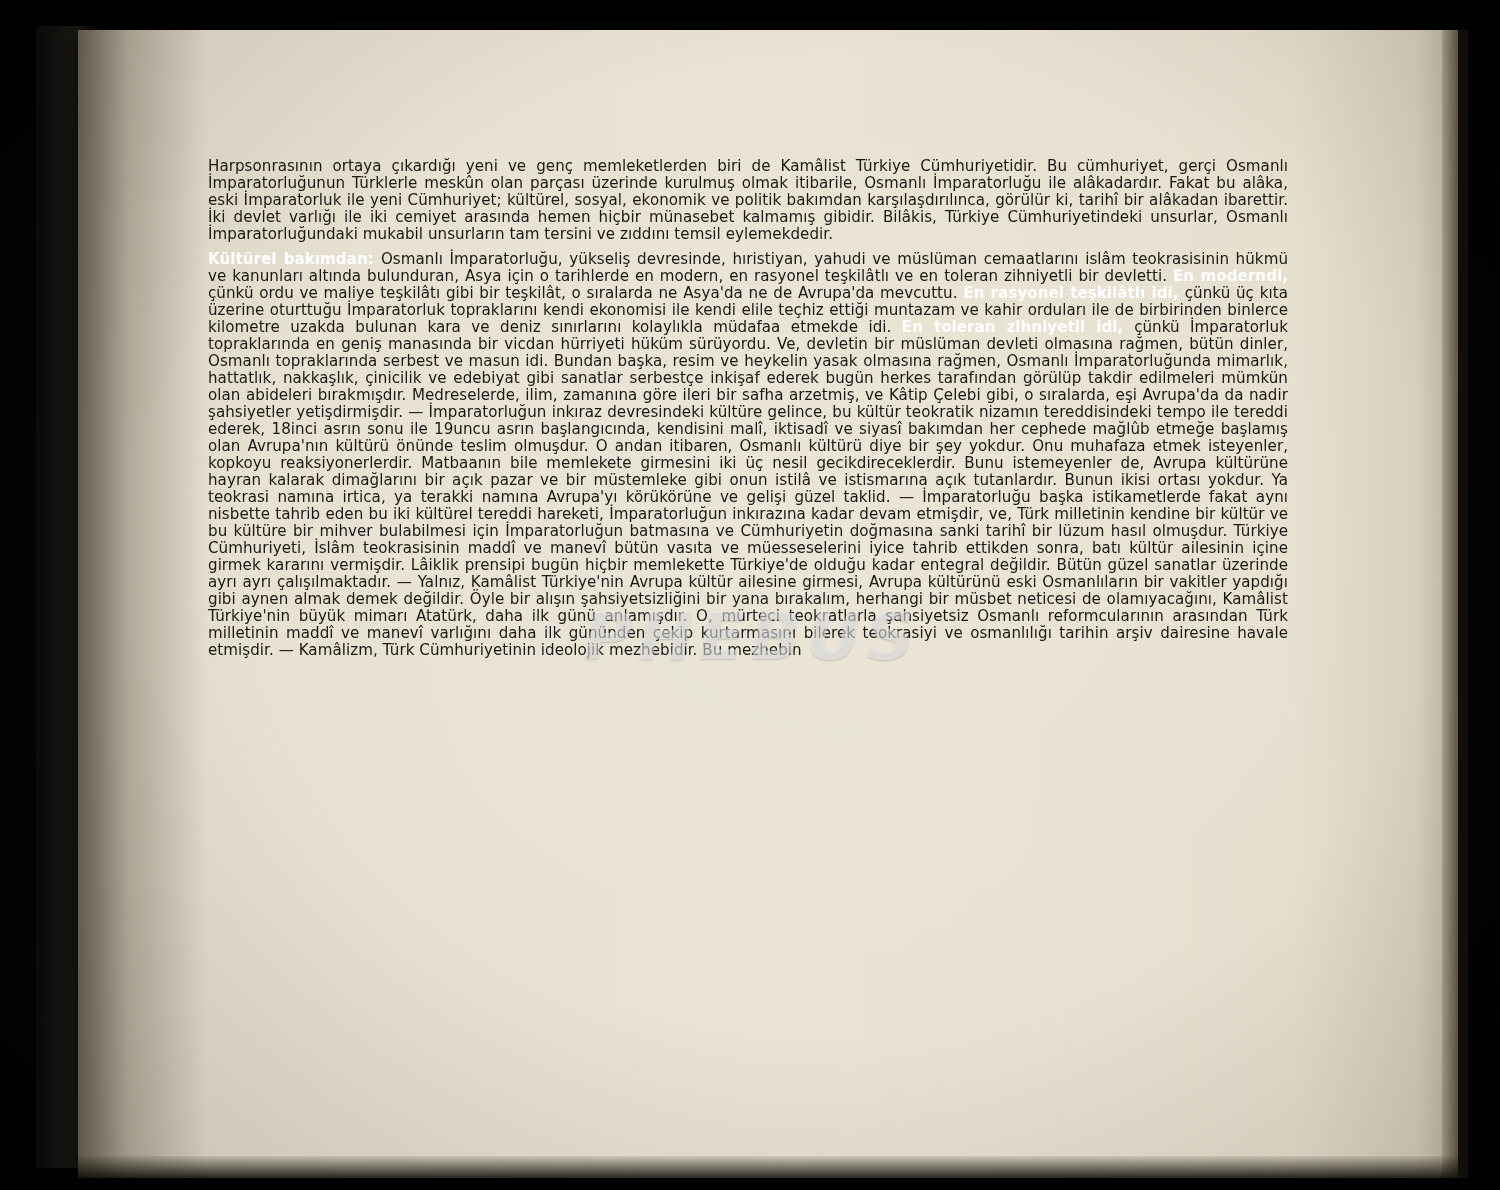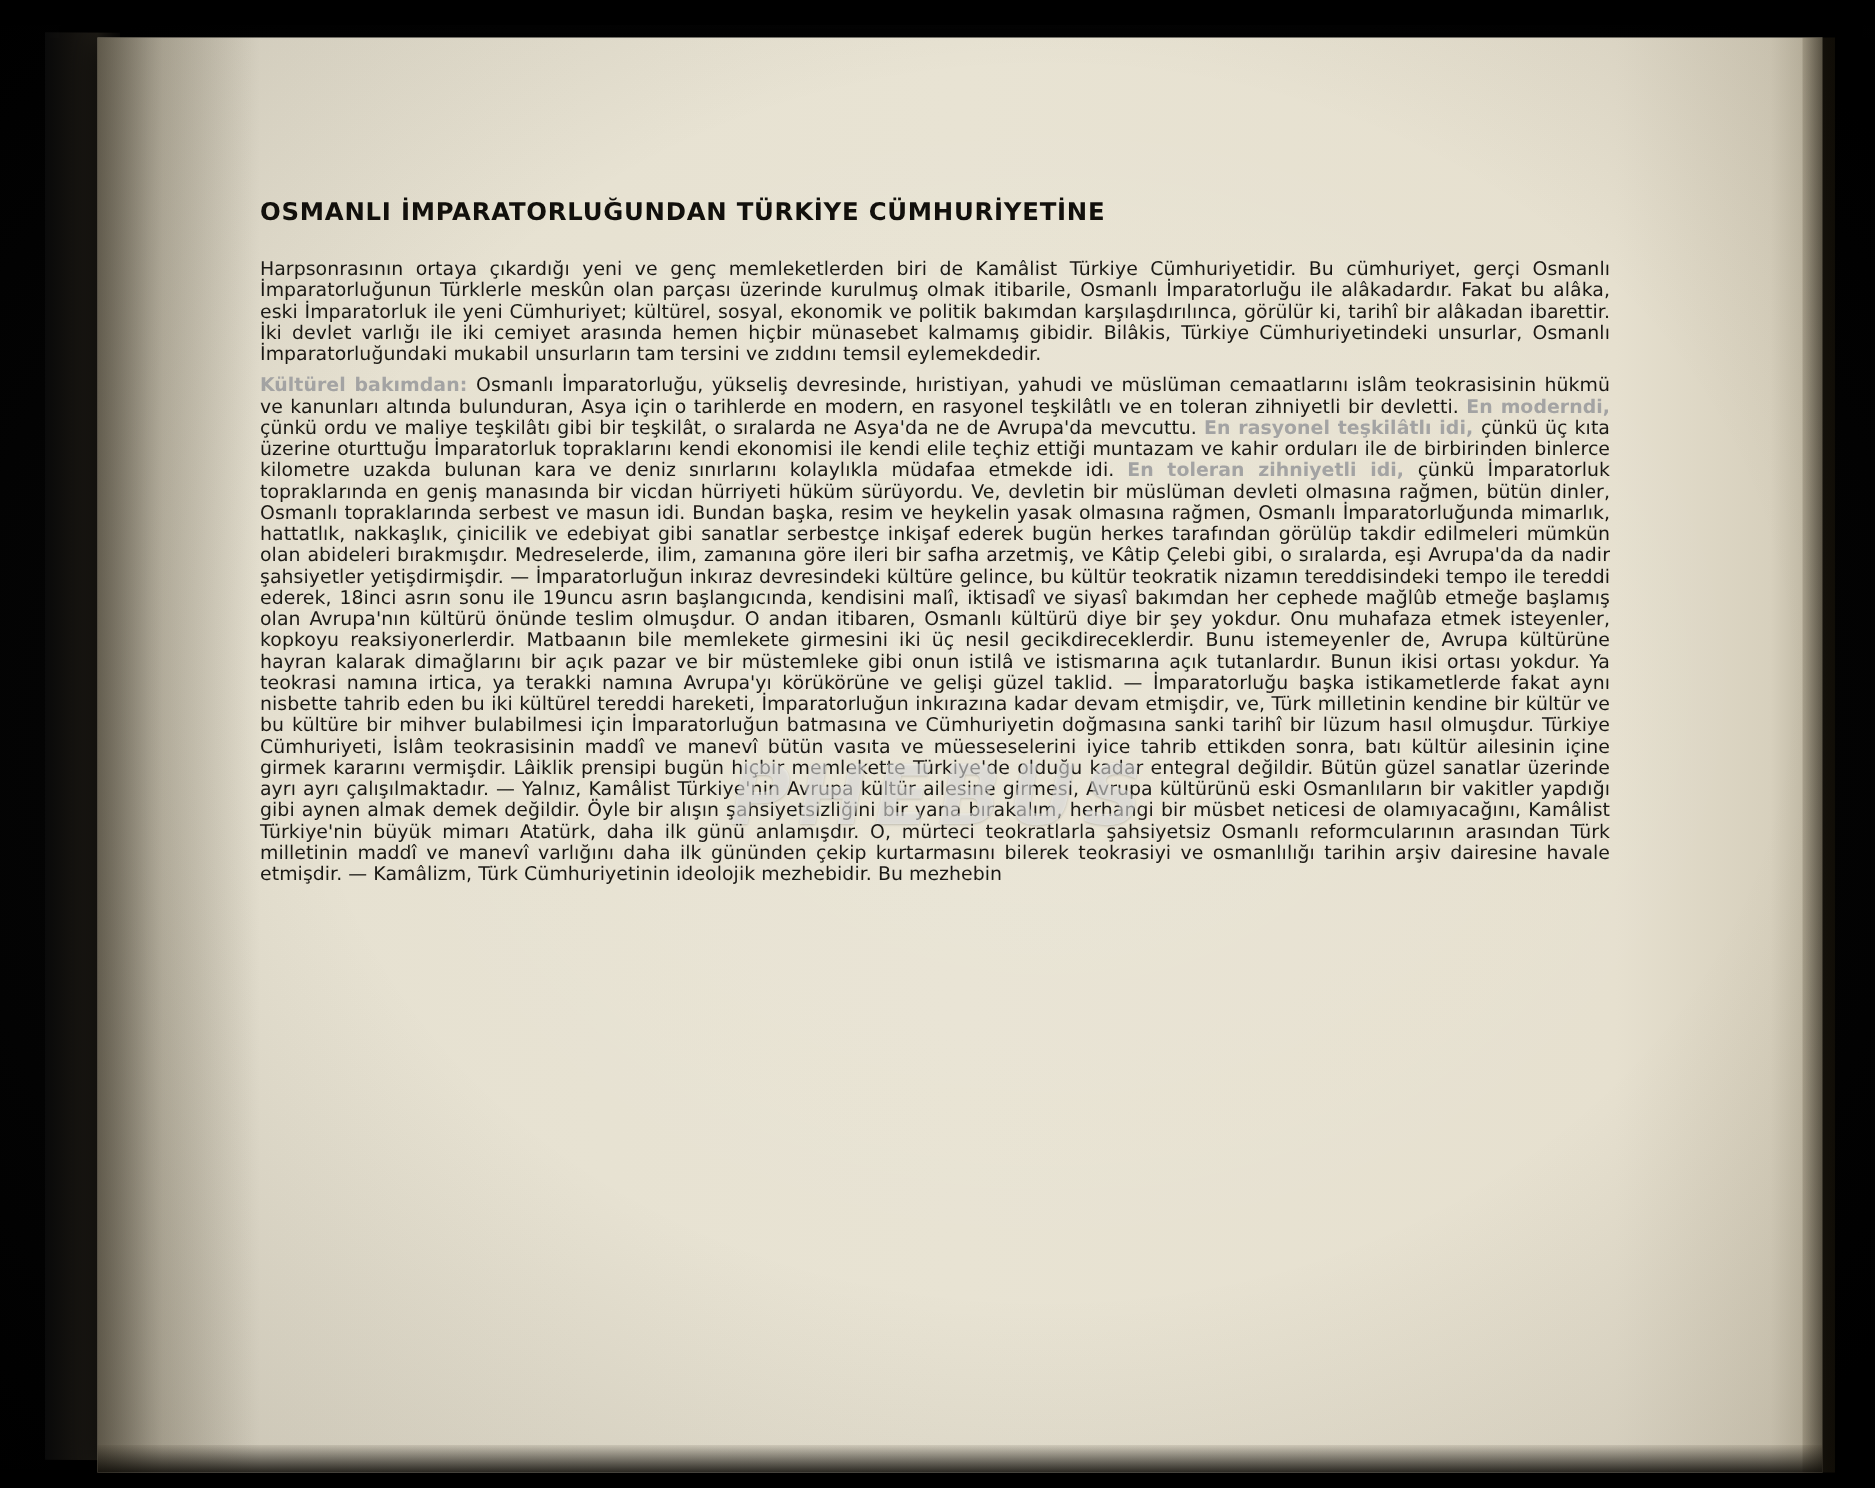--- a/index.html
+++ b/index.html
@@ -111,21 +111,21 @@
     text-align: justify;
     margin: 0 0 2px 0;
     font-family: "DejaVu Sans", sans-serif;
     letter-spacing: 0.05px;
   }
   .para.second {
     margin-top: 8px;
   }
   .b {
     font-weight: 700;
-    color: #a3a3a3;
+    color: #ffffff;
     margin-top: 24px;
   }
   
   .watermark {
     position: absolute;
     left: 0;
     right: 0;
     top: 580px;
     text-align: center;
     font-family: "DejaVu Sans", sans-serif;
@@ -161,21 +161,20 @@
   <div class="photo-band-bottom"></div>
 
   <div class="book">
     <div class="cover-left"></div>
     <div class="page-paper"></div>
     <div class="gutter"></div>
     <div class="edge-right"></div>
     <div class="edge-bottom"></div>
 
     <div class="content">
-      <h1 class="doc-title">OSMANLI İMPARATORLUĞUNDAN TÜRKİYE CÜMHURİYETİNE</h1>
 
       <p class="para">Harpsonrasının ortaya çıkardığı yeni ve genç memleketlerden biri de Kamâlist Türkiye Cümhuriyetidir. Bu cümhuriyet, gerçi Osmanlı İmparatorluğunun Türklerle meskûn olan parçası üzerinde kurulmuş olmak itibarile, Osmanlı İmparatorluğu ile alâkadardır. Fakat bu alâka, eski İmparatorluk ile yeni Cümhuriyet; kültürel, sosyal, ekonomik ve politik bakımdan karşılaşdırılınca, görülür ki, tarihî bir alâkadan ibarettir. İki devlet varlığı ile iki cemiyet arasında hemen hiçbir münasebet kalmamış gibidir. Bilâkis, Türkiye Cümhuriyetindeki unsurlar, Osmanlı İmparatorluğundaki mukabil unsurların tam tersini ve zıddını temsil eylemekdedir.</p>
 
       <p class="para second">
         <span class="b">Kültürel bakımdan: </span><span>Osmanlı İmparatorluğu, yükseliş devresinde, hıristiyan, yahudi ve müslüman cemaatlarını islâm teokrasisinin hükmü ve kanunları altında bulunduran, Asya için o tarihlerde en modern, en rasyonel teşkilâtlı ve en toleran zihniyetli bir devletti. </span><span class="b">En moderndi, </span><span>çünkü ordu ve maliye teşkilâtı gibi bir teşkilât, o sıralarda ne Asya'da ne de Avrupa'da mevcuttu. </span><span class="b">En rasyonel teşkilâtlı idi, </span><span>çünkü üç kıta üzerine oturttuğu İmparatorluk topraklarını kendi ekonomisi ile kendi elile teçhiz ettiği muntazam ve kahir orduları ile de birbirinden binlerce kilometre uzakda bulunan kara ve deniz sınırlarını kolaylıkla müdafaa etmekde idi. </span><span class="b">En toleran zihniyetli idi, </span><span>çünkü İmparatorluk topraklarında en geniş manasında bir vicdan hürriyeti hüküm sürüyordu. Ve, devletin bir müslüman devleti olmasına rağmen, bütün dinler, Osmanlı topraklarında serbest ve masun idi. Bundan başka, resim ve heykelin yasak olmasına rağmen, Osmanlı İmparatorluğunda mimarlık, hattatlık, nakkaşlık, çinicilik ve edebiyat gibi sanatlar serbestçe inkişaf ederek bugün herkes tarafından görülüp takdir edilmeleri mümkün olan abideleri bırakmışdır. Medreselerde, ilim, zamanına göre ileri bir safha arzetmiş, ve Kâtip Çelebi gibi, o sıralarda, eşi Avrupa'da da nadir şahsiyetler yetişdirmişdir. — İmparatorluğun inkıraz devresindeki kültüre gelince, bu kültür teokratik nizamın tereddisindeki tempo ile tereddi ederek, 18inci asrın sonu ile 19uncu asrın başlangıcında, kendisini malî, iktisadî ve siyasî bakımdan her cephede mağlûb etmeğe başlamış olan Avrupa'nın kültürü önünde teslim olmuşdur. O andan itibaren, Osmanlı kültürü diye bir şey yokdur. Onu muhafaza etmek isteyenler, kopkoyu reaksiyonerlerdir. Matbaanın bile memlekete girmesini iki üç nesil gecikdireceklerdir. Bunu istemeyenler de, Avrupa kültürüne hayran kalarak dimağlarını bir açık pazar ve bir müstemleke gibi onun istilâ ve istismarına açık tutanlardır. Bunun ikisi ortası yokdur. Ya teokrasi namına irtica, ya terakki namına Avrupa'yı körükörüne ve gelişi güzel taklid. — İmparatorluğu başka istikametlerde fakat aynı nisbette tahrib eden bu iki kültürel tereddi hareketi, İmparatorluğun inkırazına kadar devam etmişdir, ve, Türk milletinin kendine bir kültür ve bu kültüre bir mihver bulabilmesi için İmparatorluğun batmasına ve Cümhuriyetin doğmasına sanki tarihî bir lüzum hasıl olmuşdur. Türkiye Cümhuriyeti, İslâm teokrasisinin maddî ve manevî bütün vasıta ve müesseselerini iyice tahrib ettikden sonra, batı kültür ailesinin içine girmek kararını vermişdir. Lâiklik prensipi bugün hiçbir memlekette Türkiye'de olduğu kadar entegral değildir. Bütün güzel sanatlar üzerinde ayrı ayrı çalışılmaktadır. — Yalnız, Kamâlist Türkiye'nin Avrupa kültür ailesine girmesi, Avrupa kültürünü eski Osmanlıların bir vakitler yapdığı gibi aynen almak demek değildir. Öyle bir alışın şahsiyetsizliğini bir yana bırakalım, herhangi bir müsbet neticesi de olamıyacağını, Kamâlist Türkiye'nin büyük mimarı Atatürk, daha ilk günü anlamışdır. O, mürteci teokratlarla şahsiyetsiz Osmanlı reformcularının arasından Türk milletinin maddî ve manevî varlığını daha ilk gününden çekip kurtarmasını bilerek teokrasiyi ve osmanlılığı tarihin arşiv dairesine havale etmişdir. — Kamâlizm, Türk Cümhuriyetinin ideolojik mezhebidir. Bu mezhebin</span>
       </p>
     </div>
 
     <div class="watermark">PHEBUS</div>
   </div>

